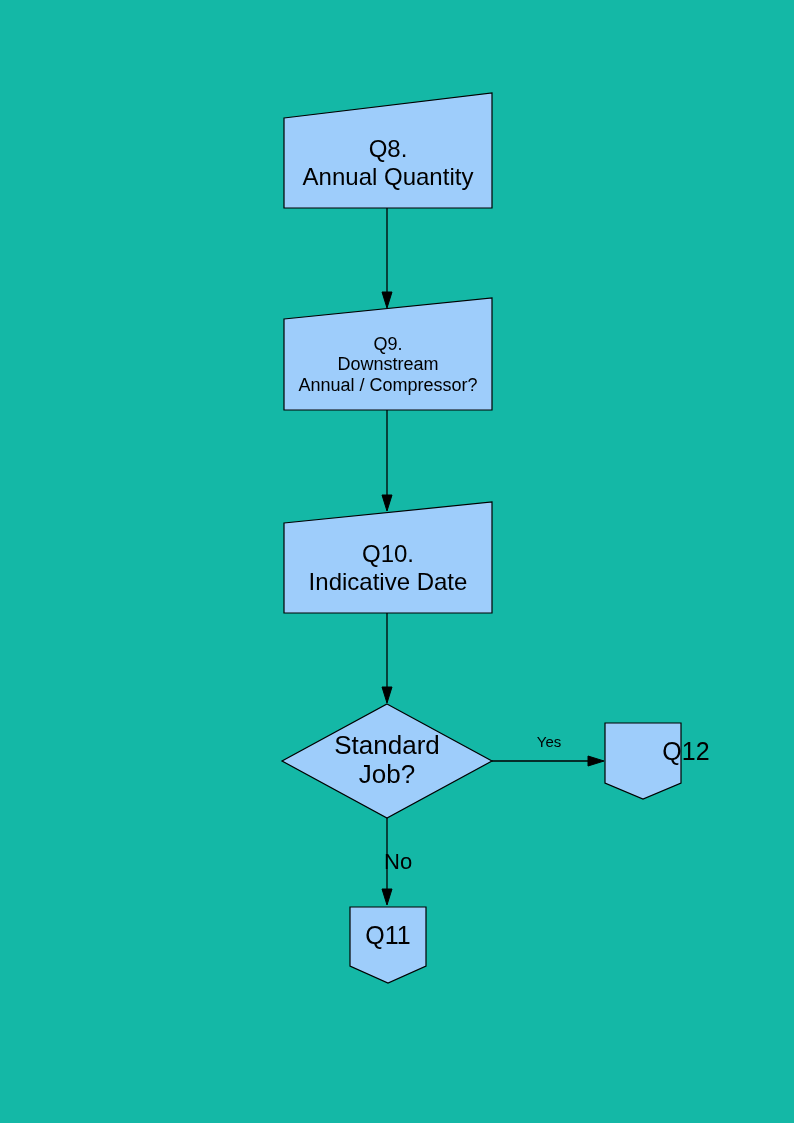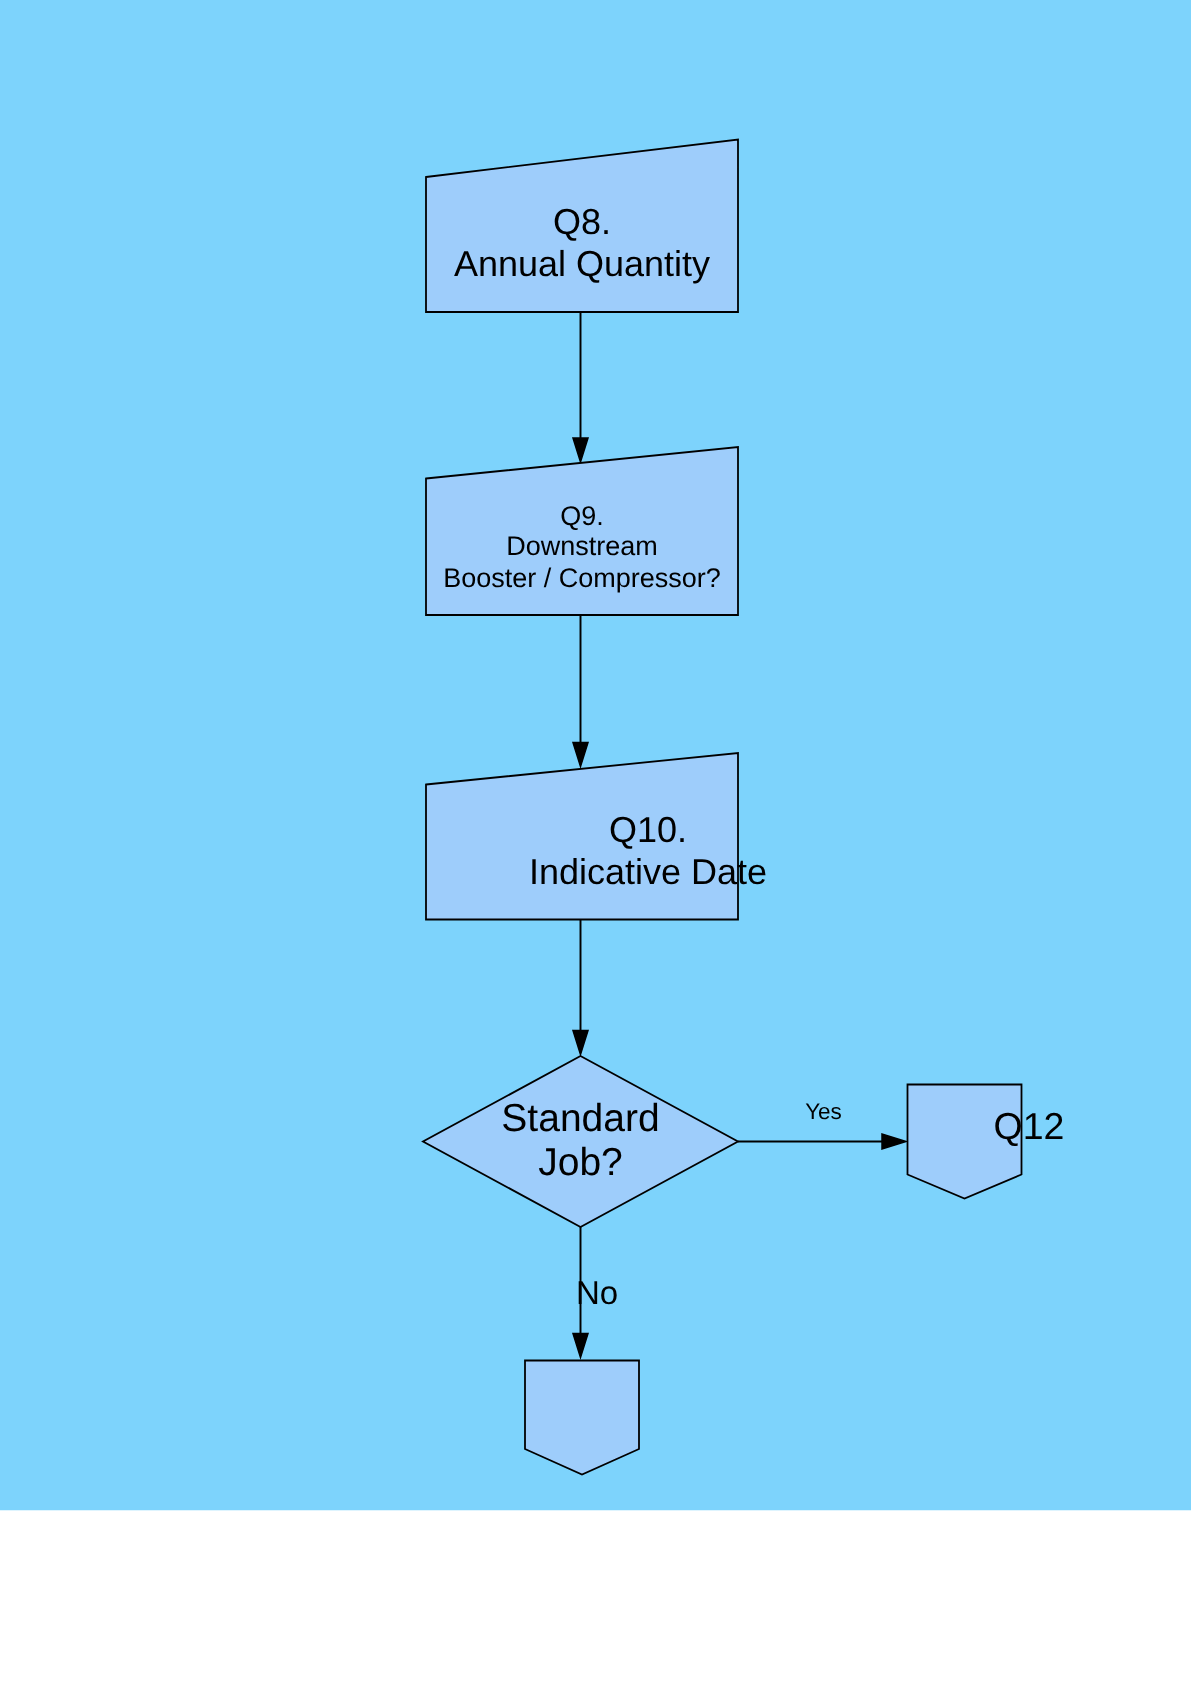--- a/index.html
+++ b/index.html
@@ -3,22 +3,22 @@
 <meta charset="utf-8">
 <style>
   html, body {
     margin: 0;
     padding: 0;
     background: #ffffff;
   }
   .page {
     position: relative;
     width: 794px;
-    height: 1007px;
-    background: #7dd3fc;
+    height: 1123px;
+    background: #14b8a6;
     overflow: hidden;
     font-family: "Liberation Sans", sans-serif;
   }
   .diagram-svg {
     position: absolute;
     left: 0;
     top: 0;
   }
   .edge-line {
     stroke: #000000;
@@ -37,21 +37,21 @@
     display: flex;
     align-items: center;
     justify-content: center;
     text-align: center;
     white-space: pre-line;
     color: #000000;
     line-height: 1.18;
   }
   .lbl-q8   { left: 284px; top: 118px; width: 208px; height: 90px;  font-size: 24px; }
   .lbl-q9   { left: 284px; top: 319px; width: 208px; height: 91px;  font-size: 18px; line-height: 1.12; }
-  .lbl-q10  { left: 284px; top: 523px; width: 208px; height: 90px;  font-size: 24px; padding-left: 44px; }
+  .lbl-q10  { left: 284px; top: 523px; width: 208px; height: 90px;  font-size: 24px; }
   .lbl-dec  { left: 282px; top: 704px; width: 210px; height: 112px; font-size: 26px; line-height: 1.1; }
   .lbl-q12  { left: 605px; top: 723px; width: 76px;  height: 58px;  font-size: 25px; margin-left: 43px; }
   .lbl-q11  { left: 350px; top: 907px; width: 76px;  height: 58px;  font-size: 25px; }
   .lbl-yes  { left: 496px; top: 729px; width: 106px; height: 26px;  font-size: 15px; }
   .lbl-no   { left: 384px; top: 849px; width: 60px;  height: 26px;  font-size: 22px;
               justify-content: flex-start; text-align: right; }
 </style>
 </head>
 <body>
 
@@ -85,28 +85,29 @@
     <polygon class="arrowhead" points="387,905 382,889 392,889"></polygon>
 
     <polygon class="node-shape" points="350,907 426,907 426,966 388,983 350,966" fill="#9ECDFB" stroke="#000000"></polygon>
   </svg>
 
   <div class="label lbl-q8">Q8.
 Annual Quantity</div>
 
   <div class="label lbl-q9">Q9.
 Downstream
-Booster / Compressor?</div>
+Annual / Compressor?</div>
 
   <div class="label lbl-q10">Q10.
 Indicative Date</div>
 
   <div class="label lbl-dec">Standard
 Job?</div>
 
   <div class="label lbl-q12">Q12</div>
 
+  <div class="label lbl-q11">Q11</div>
 
   <div class="label lbl-yes">Yes</div>
 
   <div class="label lbl-no">No</div>
 
 </div>
 
 </body></html>

